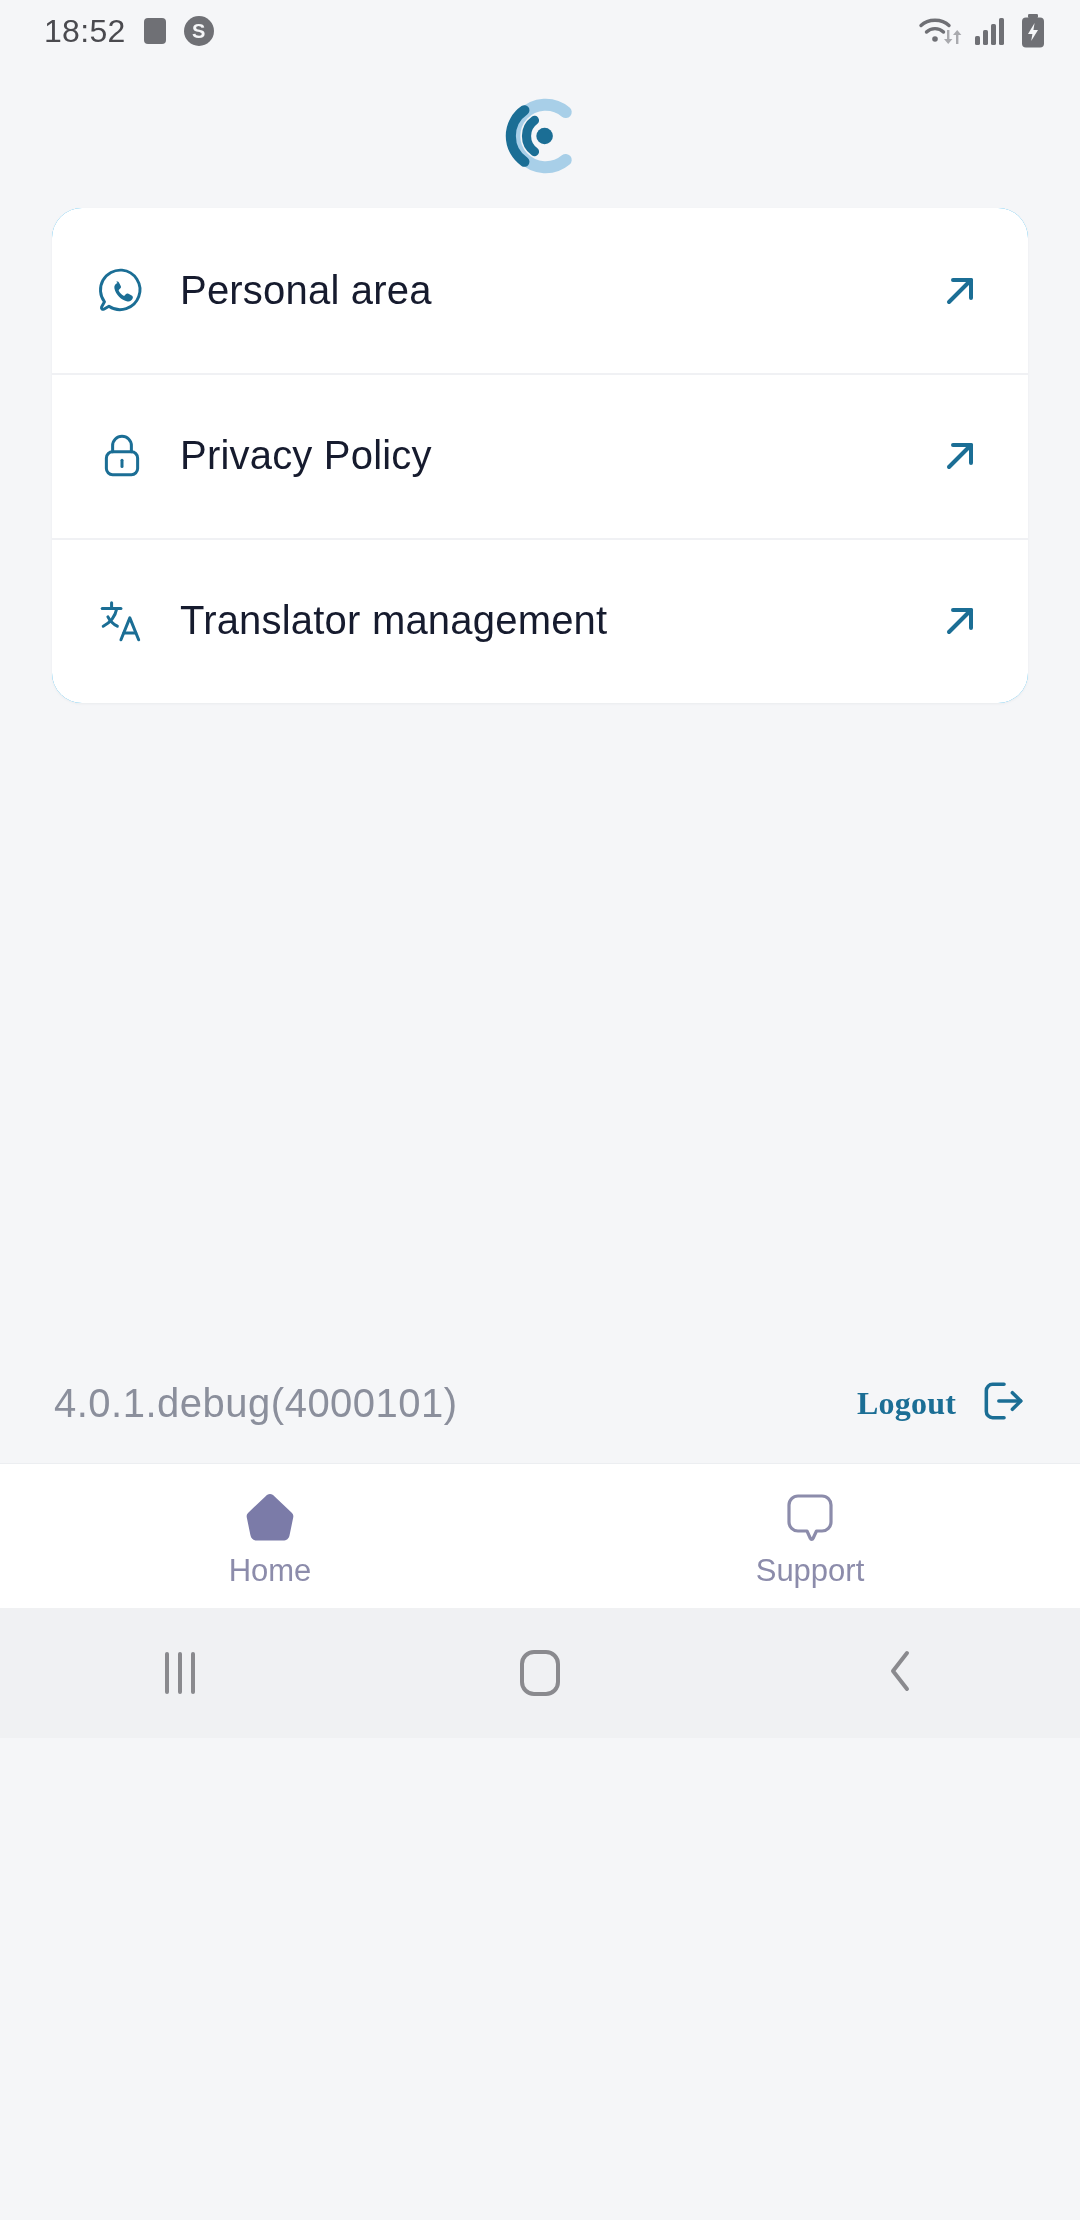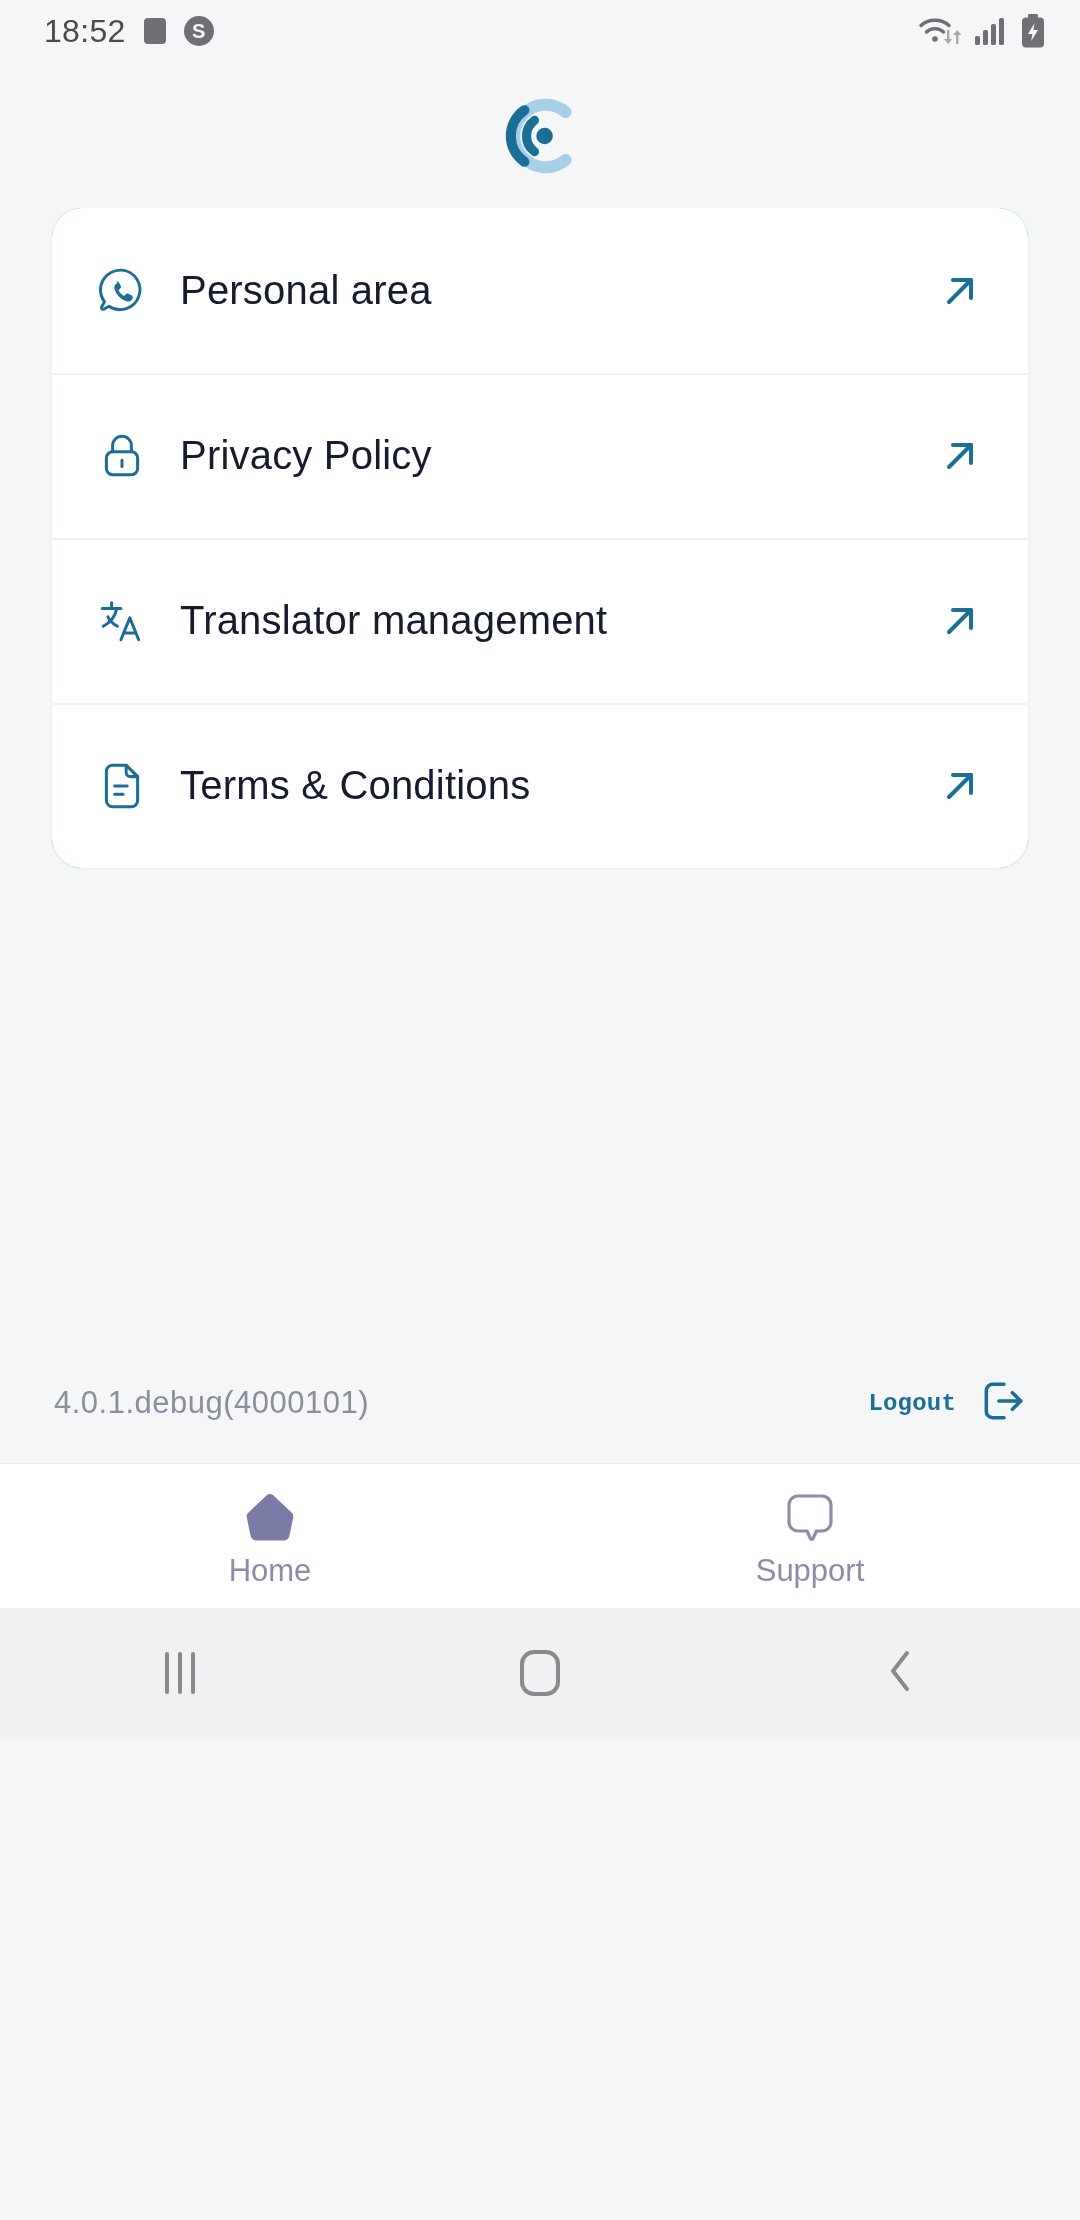--- a/index.html
+++ b/index.html
@@ -136,37 +136,37 @@
   
   .footer-row {
     flex: 0 0 auto;
     display: flex;
     align-items: center;
     justify-content: space-between;
     padding: 0 52px 0 54px;
     height: 120px;
   }
   .version-text {
-    font-size: 31px;
+    font-size: 40px;
     color: #8b8f9c;
     letter-spacing: 0.5px;
     font-family: "Liberation Sans", sans-serif;
   }
   .logout-btn {
     display: flex;
     align-items: center;
     gap: 22px;
     cursor: pointer;
   }
   .logout-label {
-    font-size: 24px;
+    font-size: 32px;
     font-weight: bold;
     color: #1b6e95;
     letter-spacing: 0.2px;
-    font-family: Liberation Mono, monospace;
+    font-family: Liberation Serif, serif;
   }
 
   
   .bottom-nav {
     flex: 0 0 145px;
     height: 145px;
     background: #ffffff;
     border-top: 1.5px solid #eceef1;
     display: flex;
     align-items: center;
@@ -354,41 +354,20 @@
         <span class="menu-arrow">
           <svg width="44" height="44" viewBox="0 0 44 44">
             <g fill="none" stroke="#1b6e95" stroke-width="4" stroke-linecap="round" stroke-linejoin="round">
               <path d="M11 33 L33 11"></path>
               <path d="M15 11 H33 V29"></path>
             </g>
           </svg>
         </span>
       </div>
 
-      <div class="menu-item">
-        <span class="menu-icon">
-          <svg width="50" height="50" viewBox="0 0 48 48">
-            <g fill="none" stroke="#1b6e95" stroke-width="2.9" stroke-linecap="round" stroke-linejoin="round">
-              <path d="M28 4 H15 a6 6 0 0 0 -6 6 V38 a6 6 0 0 0 6 6 H33 a6 6 0 0 0 6 -6 V15 Z"></path>
-              <path d="M28 4 V11 a4 4 0 0 0 4 4 H39"></path>
-              <path d="M17 24 H29"></path>
-              <path d="M17 32 H25"></path>
-            </g>
-          </svg>
-        </span>
-        <span class="menu-label">Terms &amp; Conditions</span>
-        <span class="menu-arrow">
-          <svg width="44" height="44" viewBox="0 0 44 44">
-            <g fill="none" stroke="#1b6e95" stroke-width="4" stroke-linecap="round" stroke-linejoin="round">
-              <path d="M11 33 L33 11"></path>
-              <path d="M15 11 H33 V29"></path>
-            </g>
-          </svg>
-        </span>
-      </div>
 
     </div>
 
     <div class="spacer"></div>
   </div>
 
   <div class="footer-row">
     <span class="version-text">4.0.1.debug(4000101)</span>
     <div class="logout-btn">
       <span class="logout-label">Logout</span>

